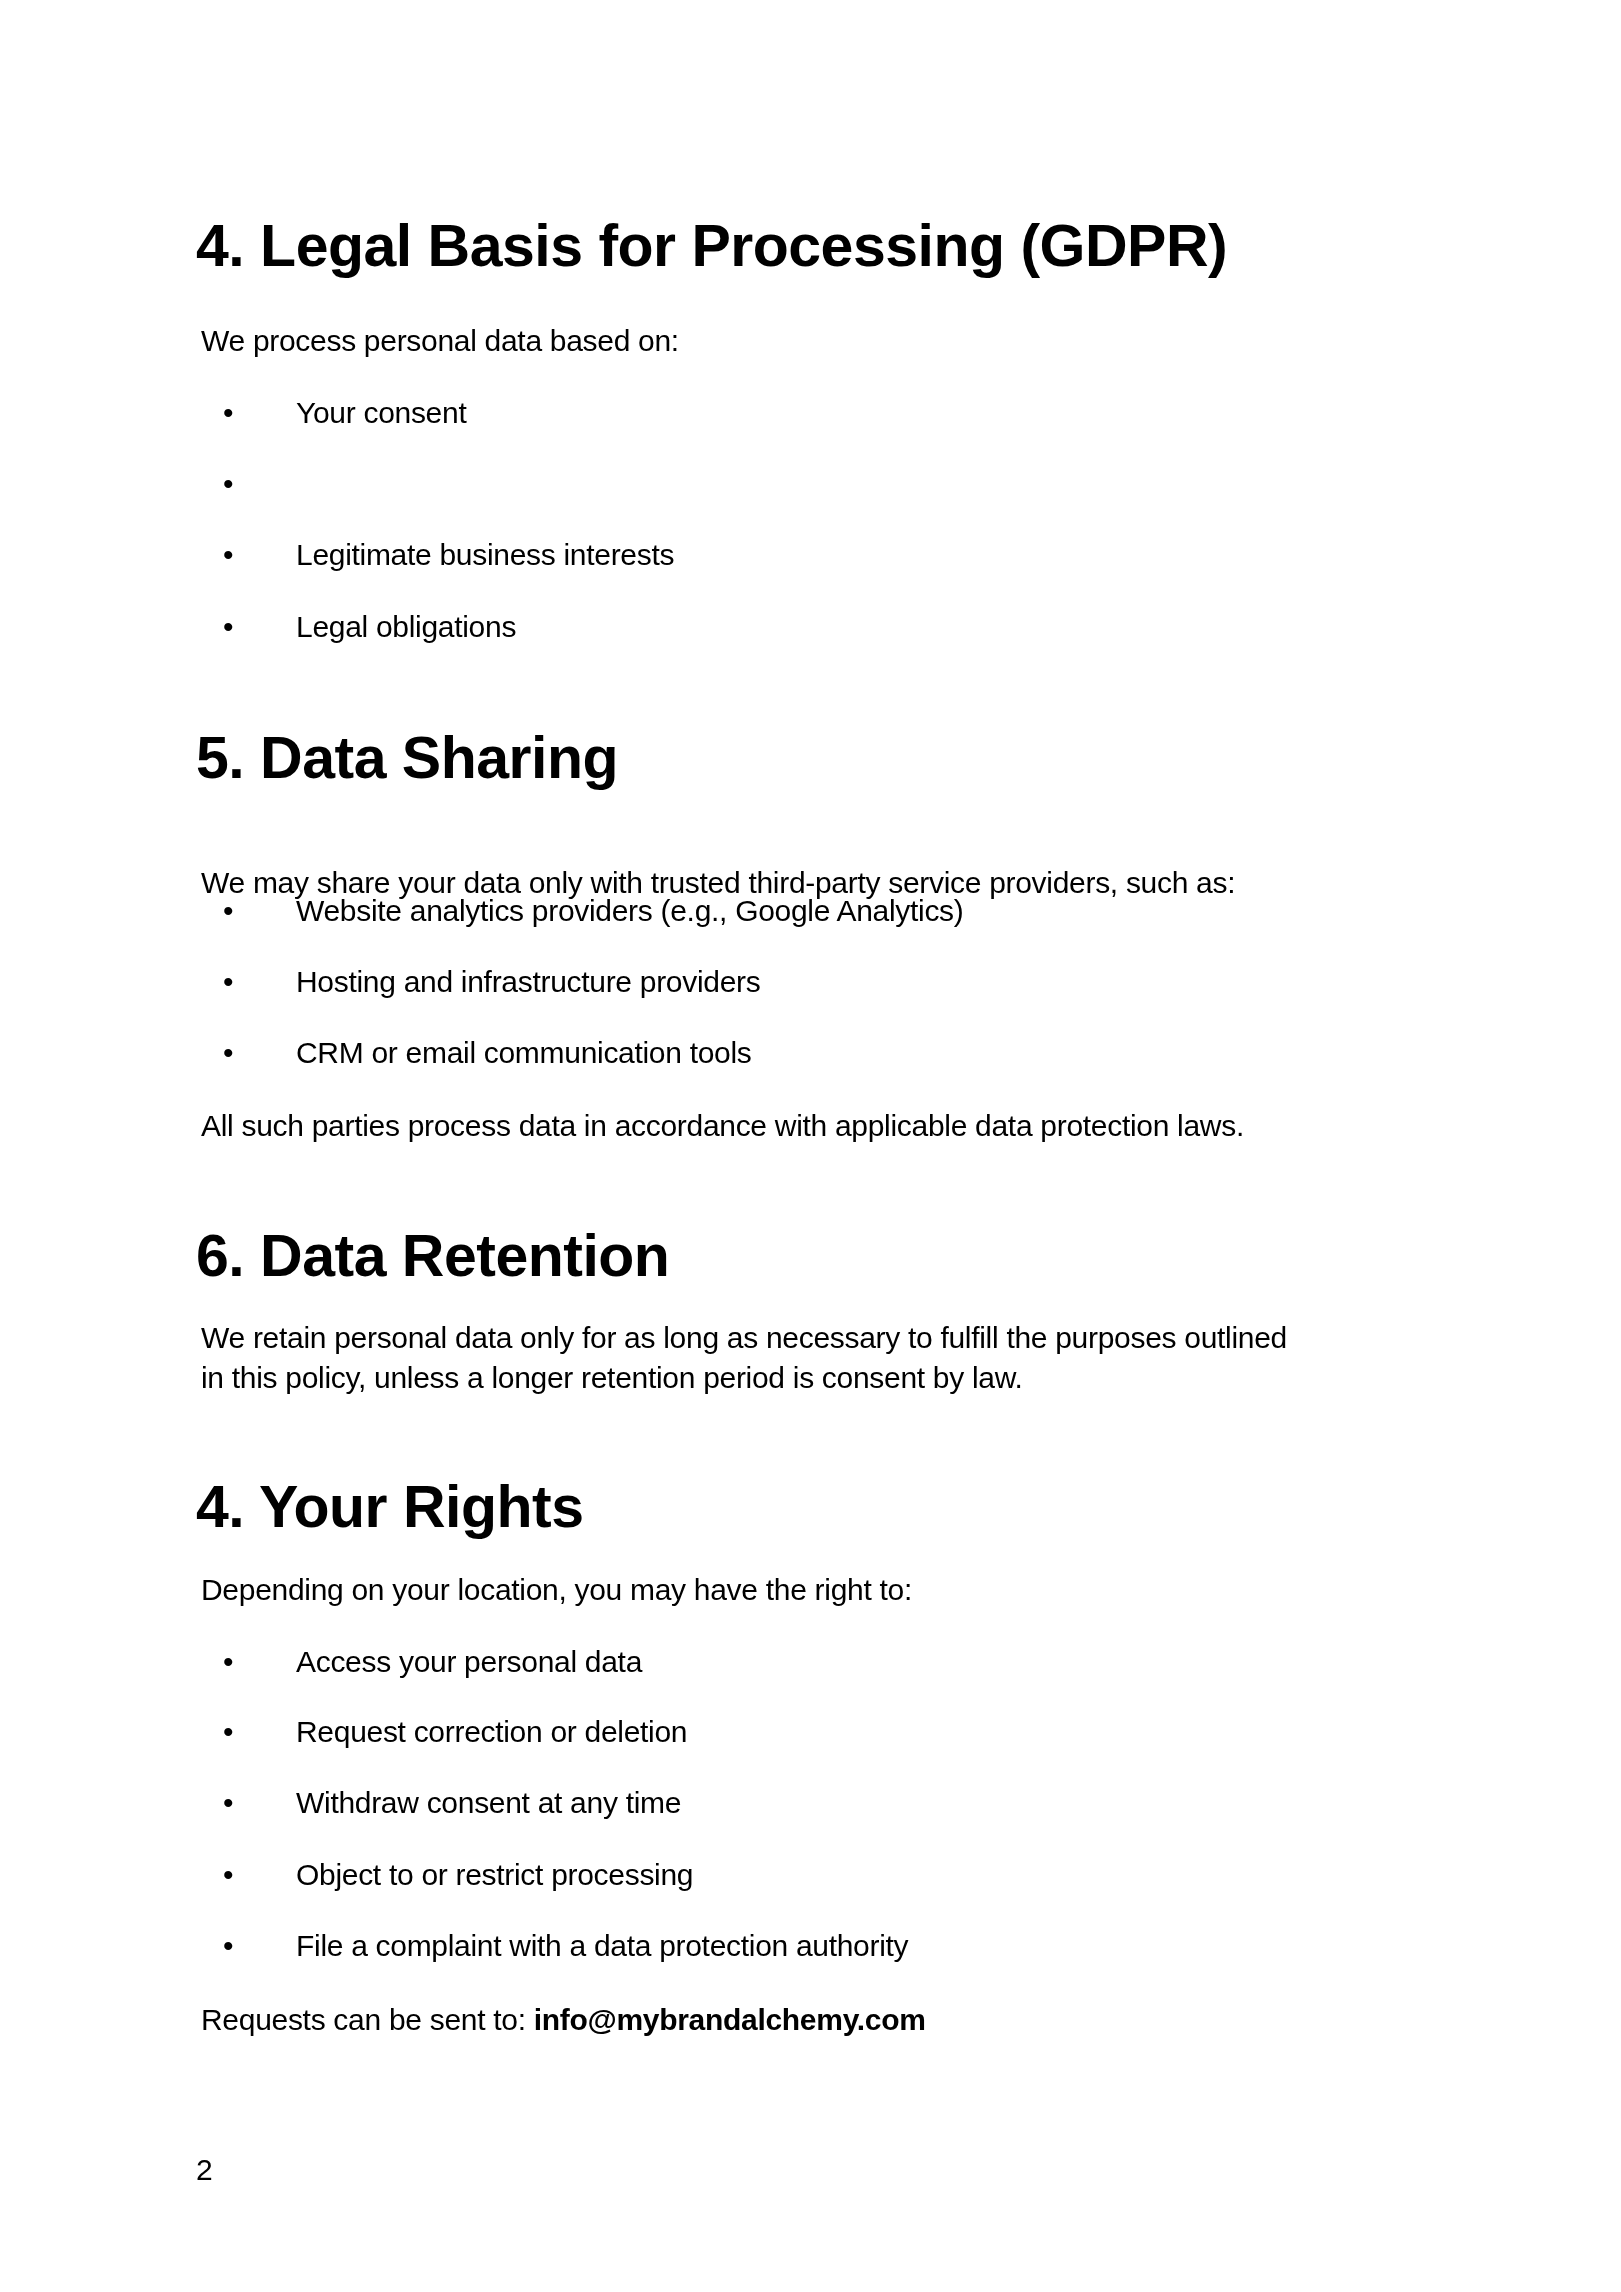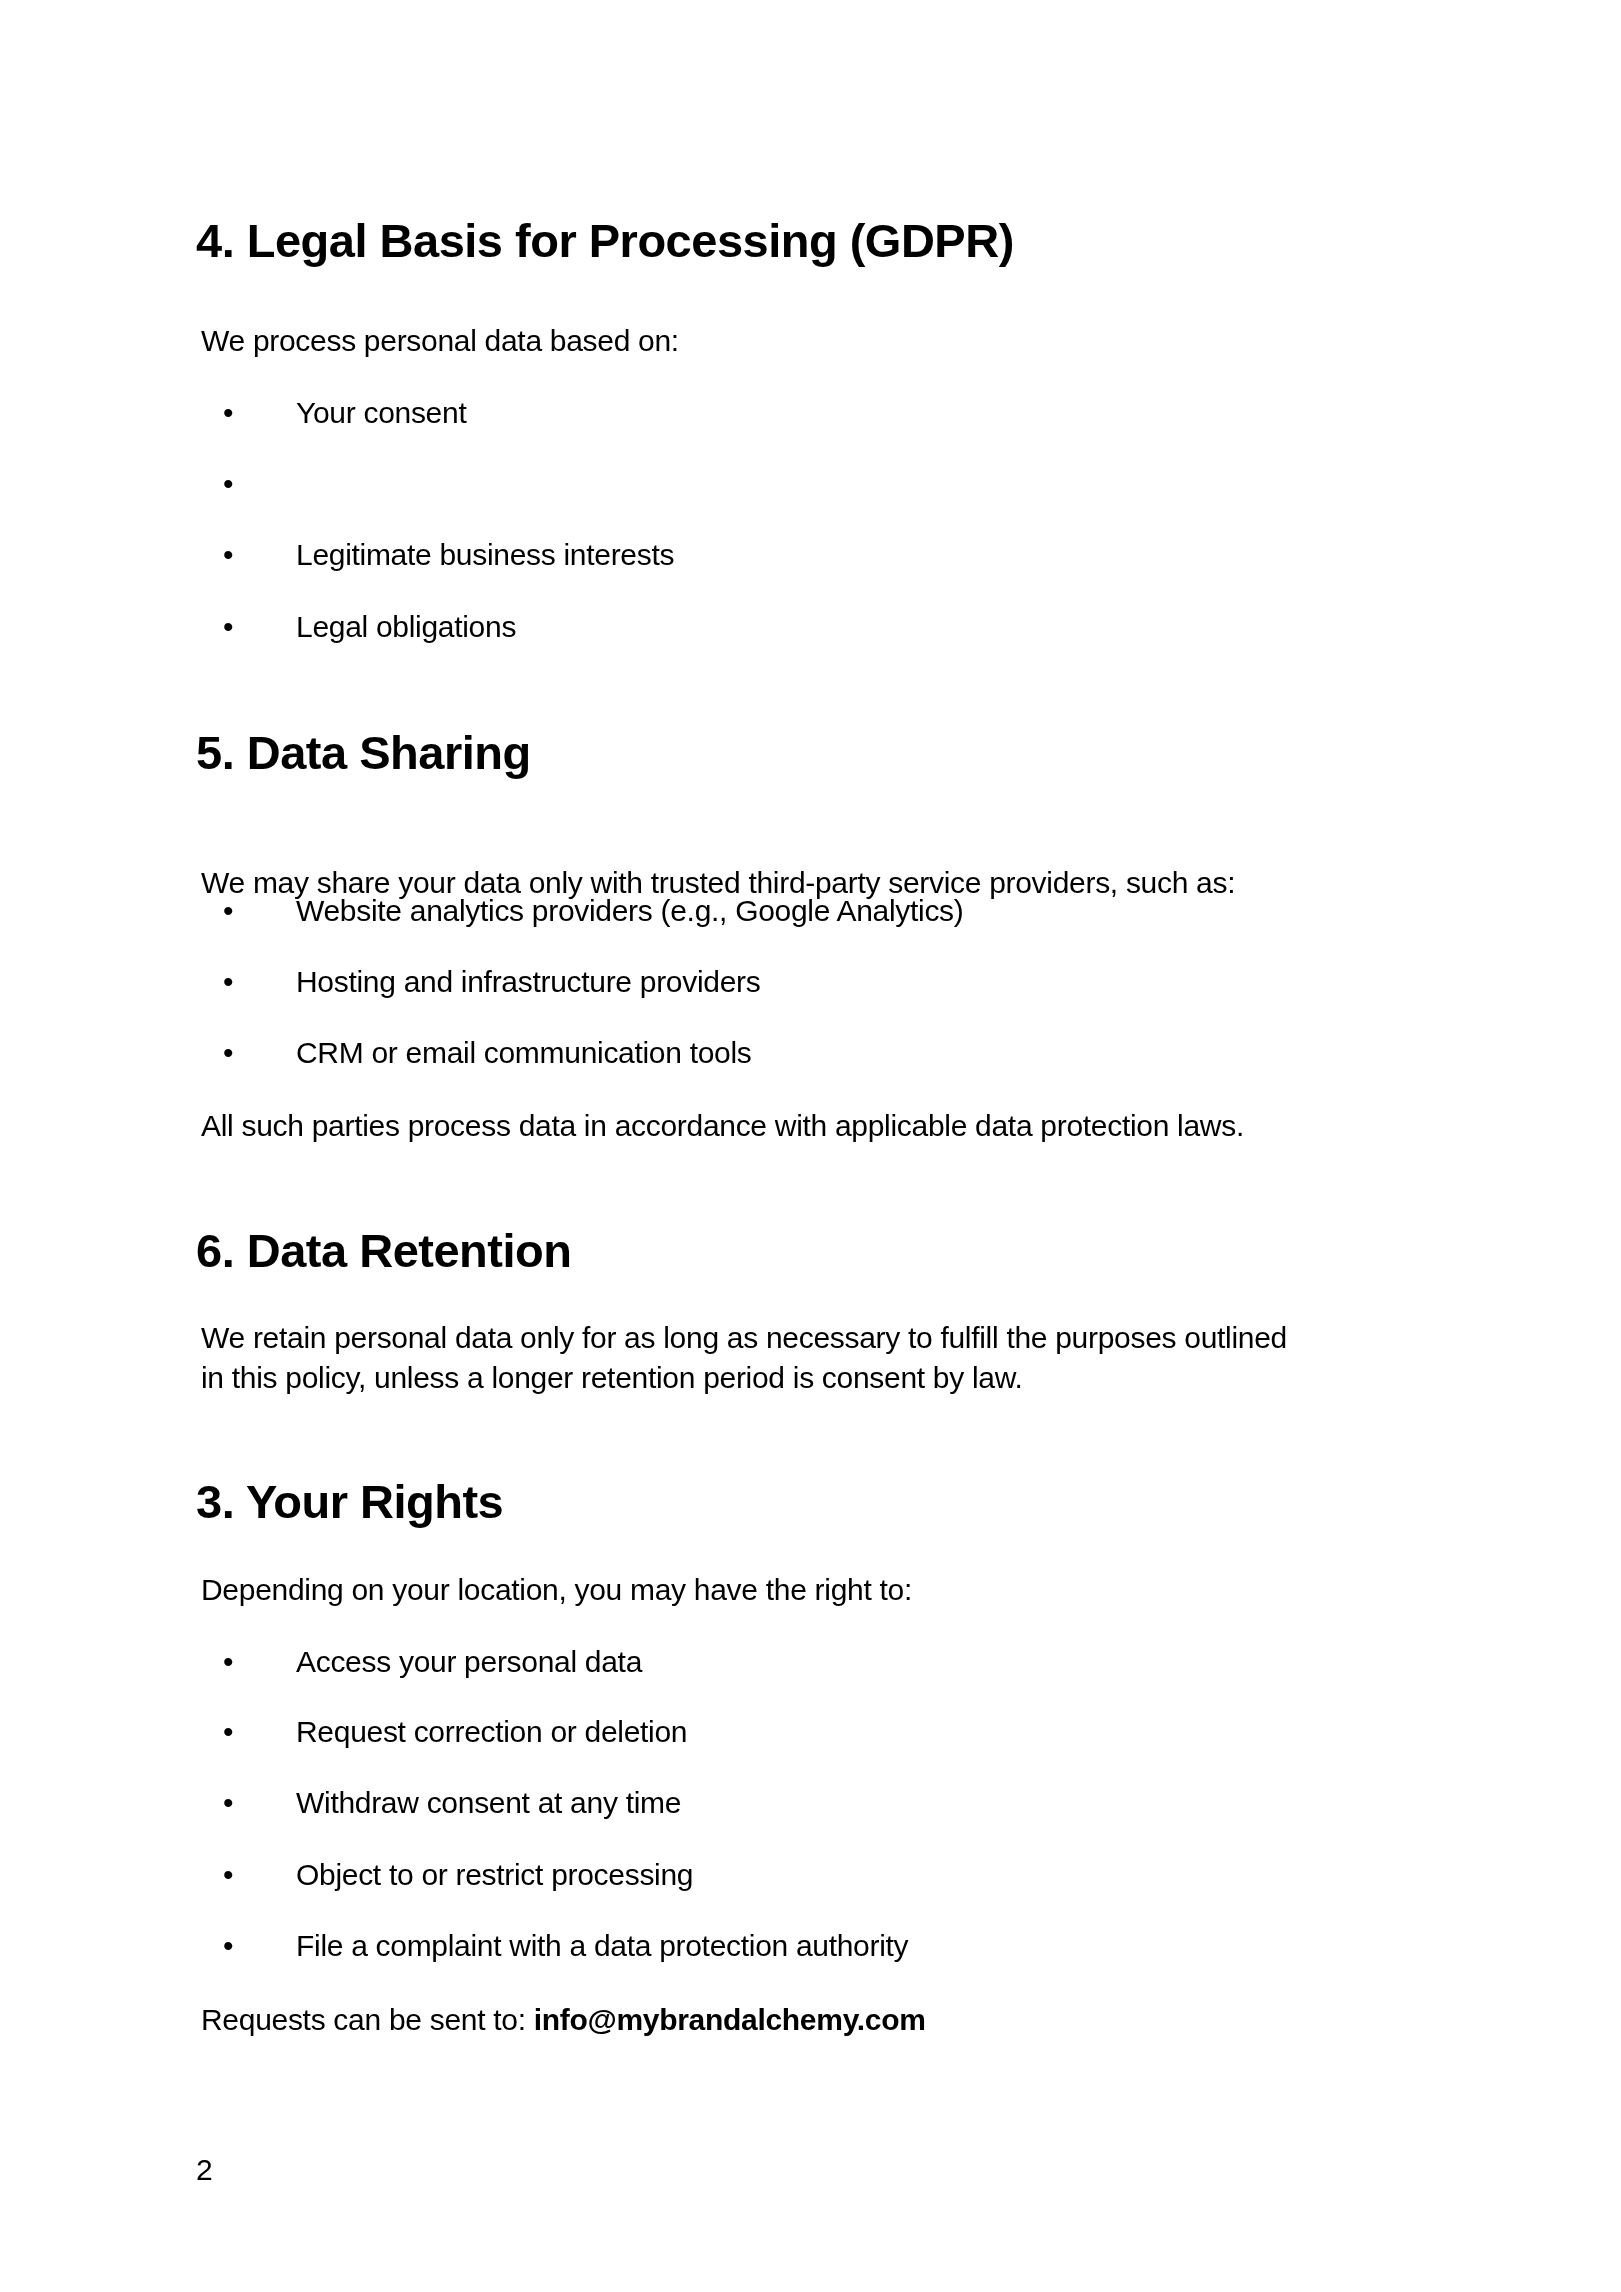--- a/index.html
+++ b/index.html
@@ -1,21 +1,21 @@
 <!DOCTYPE html>
 <html><head>
   <meta charset="utf-8">
   <style>
     html, body { margin: 0; padding: 0; background: #ffffff; }
     body {
       width: 1621px; height: 2293px; position: relative; overflow: hidden;
       font-family: "Liberation Sans", sans-serif; color: #000000;
     }
     .h2 {
-      position: absolute; left: 196px; font-size: 47px; font-weight: bold;
+      position: absolute; left: 196px; font-size: 59px; font-weight: bold;
       letter-spacing: -0.5px; line-height: 1; white-space: nowrap;
     }
     .p {
       position: absolute; left: 201px; font-size: 30px; line-height: 1;
       letter-spacing: -0.3px; white-space: nowrap;
     }
     .li {
       position: absolute; left: 0; width: 1621px; height: 39px;
       font-size: 30px; line-height: 1; letter-spacing: -0.3px; white-space: nowrap;
     }
@@ -58,21 +58,21 @@
 <div class="li" style="top:1038px;">
   <span class="bullet">•</span>
   <span class="txt">CRM or email communication tools</span>
 </div>
 <div class="p" style="top:1111px;">All such parties process data in accordance with applicable data protection laws.</div>
 
 <div class="h2" style="top:1227px;">6. Data Retention</div>
 <div class="p" style="top:1323px;">We retain personal data only for as long as necessary to fulfill the purposes outlined</div>
 <div class="p" style="top:1363px;">in this policy, unless a longer retention period is consent by law.</div>
 
-<div class="h2" style="top:1478px;">3. Your Rights</div>
+<div class="h2" style="top:1478px;">4. Your Rights</div>
 <div class="p" style="top:1575px;">Depending on your location, you may have the right to:</div>
 <div class="li" style="top:1647px;">
   <span class="bullet">•</span>
   <span class="txt">Access your personal data</span>
 </div>
 <div class="li" style="top:1717px;">
   <span class="bullet">•</span>
   <span class="txt">Request correction or deletion</span>
 </div>
 <div class="li" style="top:1788px;">

